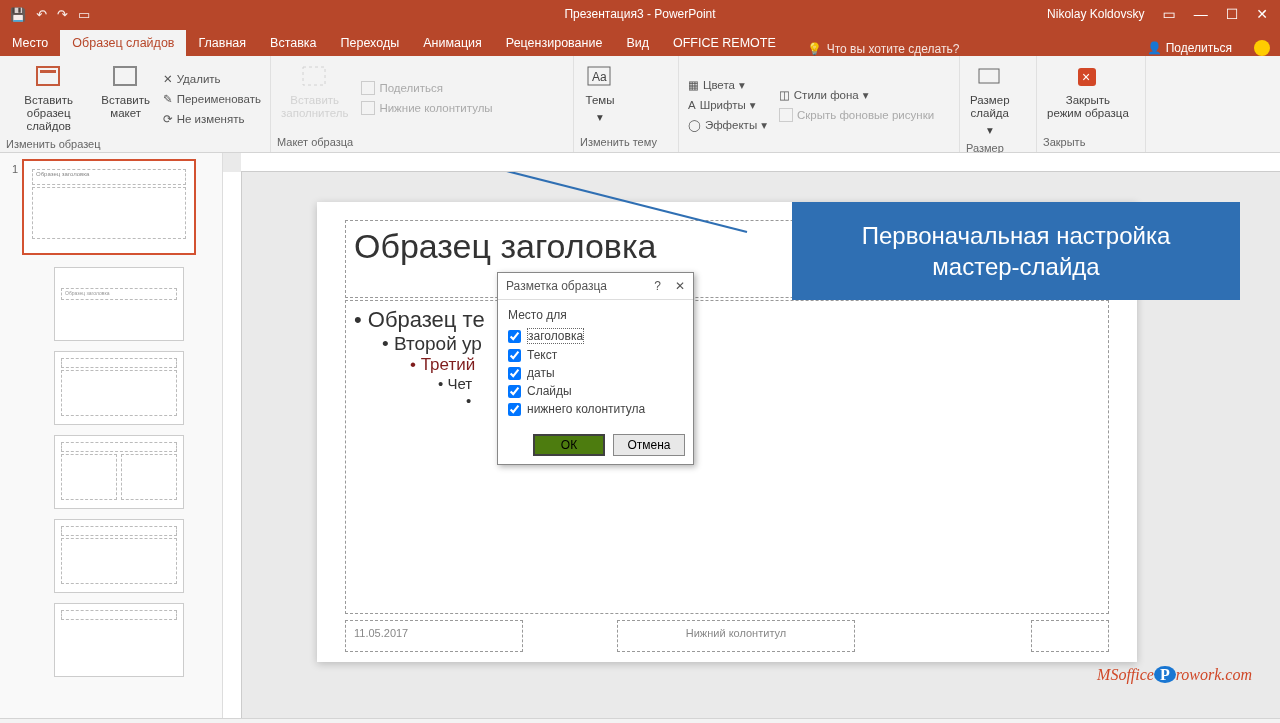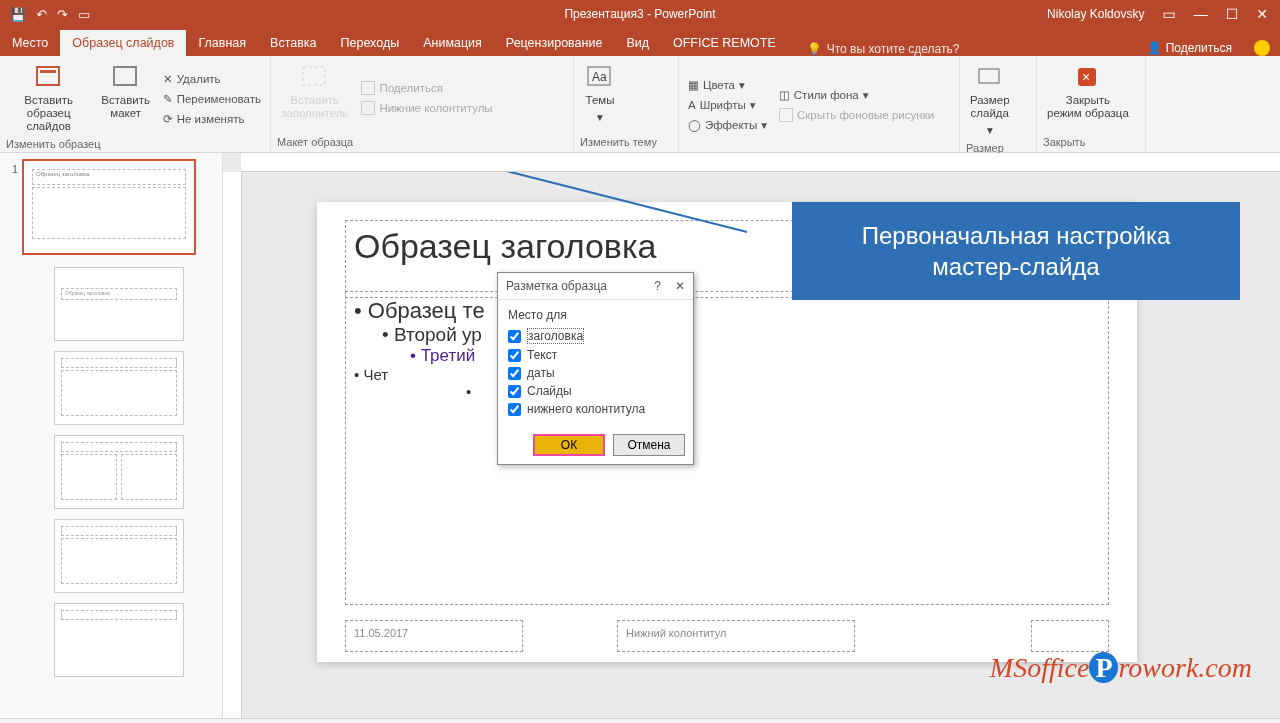--- a/index.html
+++ b/index.html
@@ -45,23 +45,23 @@
 .ph{position:absolute;border:1px dashed #999;padding:6px 8px}
 .callout{position:absolute;background:#2f6fb3;color:#fff;font-size:24px;font-weight:300;text-align:center;padding:18px 24px;line-height:1.3}
 .dialog{position:absolute;background:#fff;border:1px solid #888;box-shadow:2px 2px 6px rgba(0,0,0,.3);width:195px;font-size:12px}
 .dlg-title{background:#fff;border-bottom:1px solid #ddd;padding:6px 8px;display:flex;align-items:center;color:#555}
 .dlg-title .sp{flex:1}
 .dlg-body{padding:8px 10px}
 .dlg-chk{display:flex;align-items:center;gap:6px;padding:2px 0}
 .dlg-chk input{margin:0}
 .dlg-btns{display:flex;gap:8px;justify-content:flex-end;padding:8px}
 .dlg-btns button{width:72px;height:22px;border:1px solid #888;background:#e8e8e8;font-size:12px}
-.dlg-btns button.ok{border:2px solid #ec4899;background:#eab308}
+.dlg-btns button.ok{border:2px solid #404040;background:#4d7c0f}
 .status{height:24px;background:#f3f3f3;border-top:1px solid #d4d4d4;display:flex;align-items:center;font-size:11.5px;color:#555;padding:0 8px;gap:14px;position:relative}
-.watermark{position:absolute;right:28px;bottom:34px;font-size:28px;font-style:italic;font-family:"Brush Script MT",cursive;color:#d04828}
+.watermark{position:absolute;right:28px;bottom:34px;font-size:16px;font-style:italic;font-family:"Brush Script MT",cursive;color:#d04828}
 .watermark b{background:#1976d2;color:#fff;border-radius:50%;padding:0 6px;font-style:normal}
 </style>
 </head>
 <body>
 
 <div class="titlebar">
   <div class="qat">
     <span>💾</span>
     <span>↶</span>
     <span>↷</span>
@@ -258,29 +258,29 @@
 
   <div class="editor">
     <div class="hruler"></div>
     <div class="ed-row">
       <div class="vruler"></div>
       <div class="canvas">
         <div class="slide">
           <div class="ph" style="left:28px;top:18px;right:28px;height:64px">
             <span style="font-size:34px;color:#333">Образец заголовка</span>
           </div>
-          <div class="ph" style="left:28px;top:89px;right:28px;height:300px">
+          <div class="ph" style="left:28px;top:98px;right:28px;height:300px">
             <div style="font-size:22px;color:#333">• <span>Образец те</span></div>
             <div style="font-size:19px;color:#333;margin-left:28px">• <span>Второй ур</span></div>
-            <div style="font-size:17px;color:#4c1d95;margin-left:56px">• <span>Третий</span></div>
-            <div style="font-size:15px;color:#333;">• <span>Чет</span></div>
+            <div style="font-size:17px;color:#7f1d1d;margin-left:56px">• <span>Третий</span></div>
+            <div style="font-size:15px;color:#333;margin-left:84px">• <span>Чет</span></div>
             <div style="font-size:15px;color:#333;margin-left:112px">•</div>
           </div>
           <div class="ph" style="left:28px;bottom:10px;width:160px;height:18px;font-size:11px;color:#888"><span>11.05.2017</span></div>
-          <div class="ph" style="left:300px;bottom:10px;width:220px;height:18px;font-size:11px;color:#888;text-align:left"><span>Нижний колонтитул</span></div>
+          <div class="ph" style="left:300px;bottom:10px;width:220px;height:18px;font-size:11px;color:#888;text-align:center"><span>Нижний колонтитул</span></div>
           <div class="ph" style="right:28px;bottom:10px;width:60px;height:18px"></div>
         </div>
 
         <div class="callout" style="right:40px;top:30px;width:400px">
           <span style="white-space:pre-line">Первоначальная настройка
 мастер-слайда</span>
         </div>
         <svg style="position:absolute;left:0;top:0;width:100%;height:100%;pointer-events:none">
           <line x1="505" y1="60" x2="32" y2="-60" stroke="#2f6fb3" stroke-width="2"></line>
         </svg>

